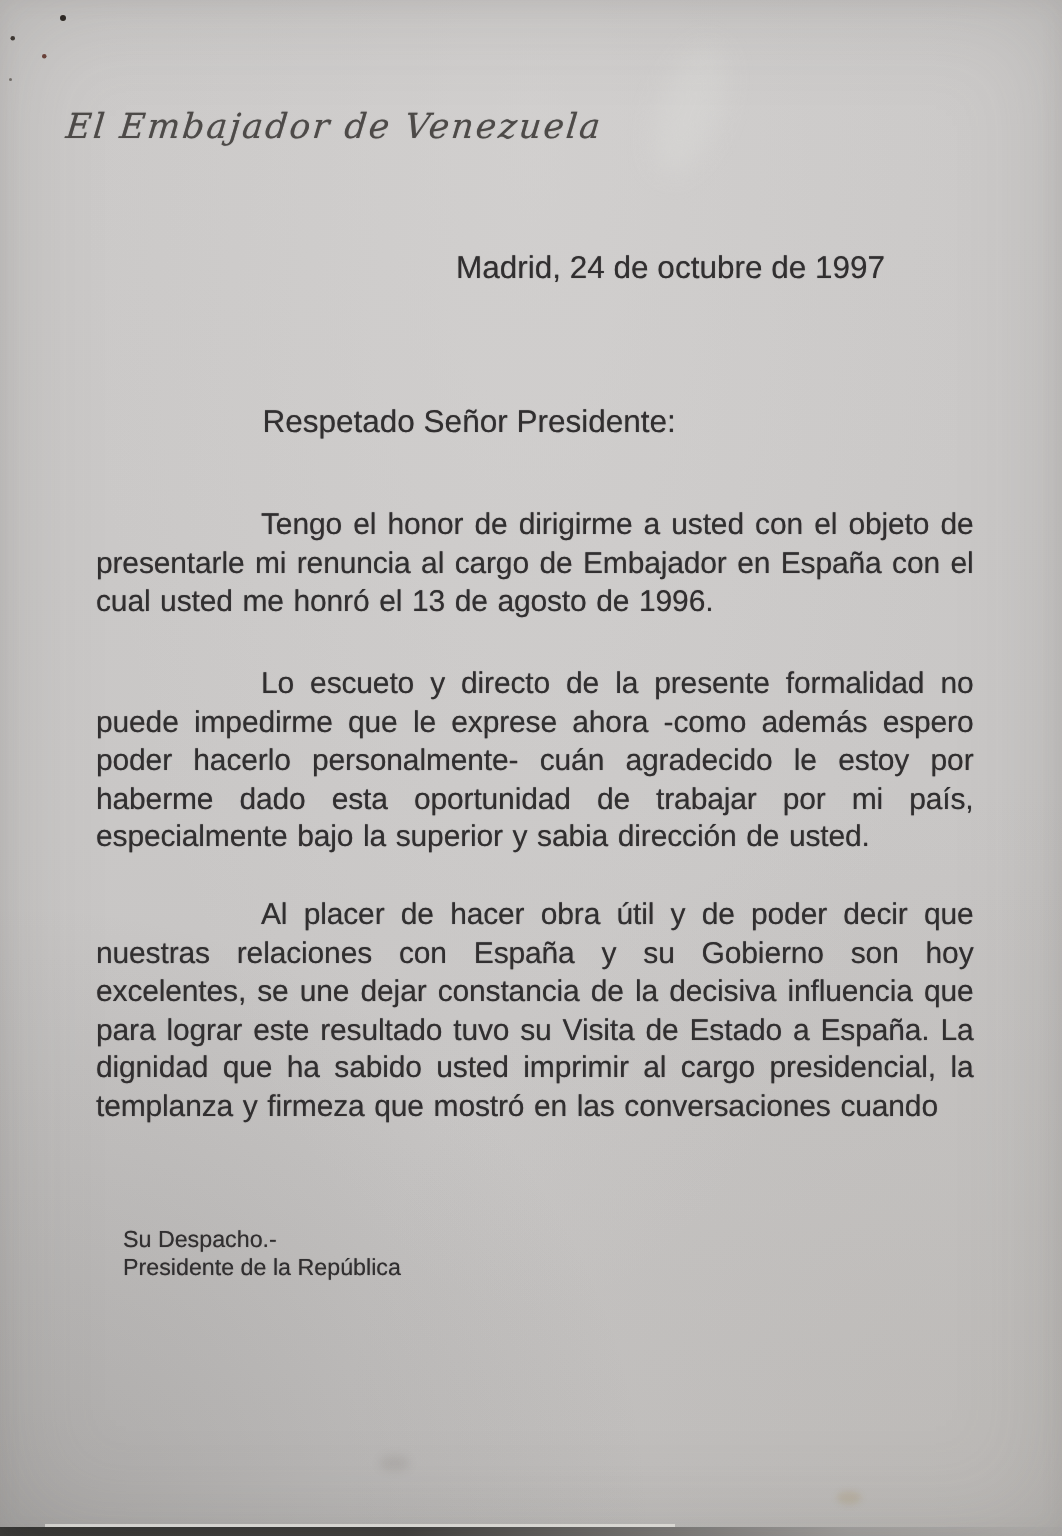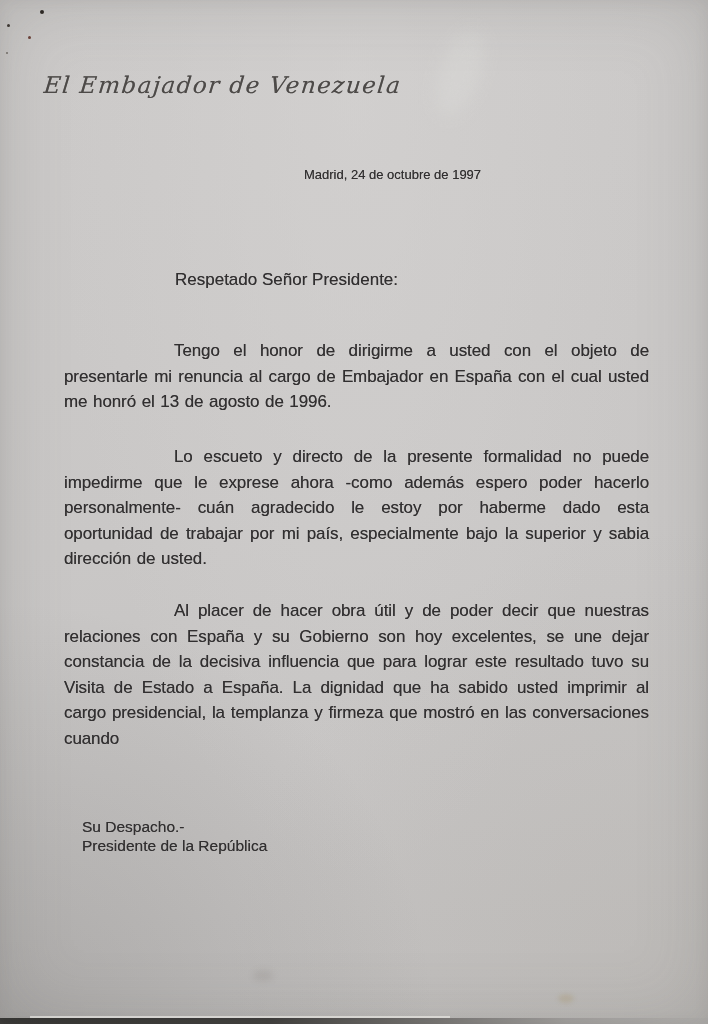--- a/index.html
+++ b/index.html
@@ -46,37 +46,37 @@
 
   .typed {
     color: var(--ink);
     text-shadow: 0 0 0.6px rgba(49,47,48,0.65);
   }
 
   .date-line {
     position: absolute;
     left: 304px;
     top: 167px;
-    font-size: 13px;
+    font-size: 21px;
     white-space: nowrap;
   }
 
   .salutation {
     position: absolute;
     left: 175px;
     top: 270px;
-    font-size: 17px;
+    font-size: 21px;
     white-space: nowrap;
   }
 
   .body-para {
     position: absolute;
     left: 64px;
     width: 585px;
-    font-size: 17px;
+    font-size: 20px;
     line-height: 25.6px;
     text-align: justify;
     text-indent: 110px;
     letter-spacing: -0.1px;
     word-spacing: 1px;
   }
   .para-1 { top: 338px; }
   .para-2 { top: 444px; }
   .para-3 { top: 598px; }
 

